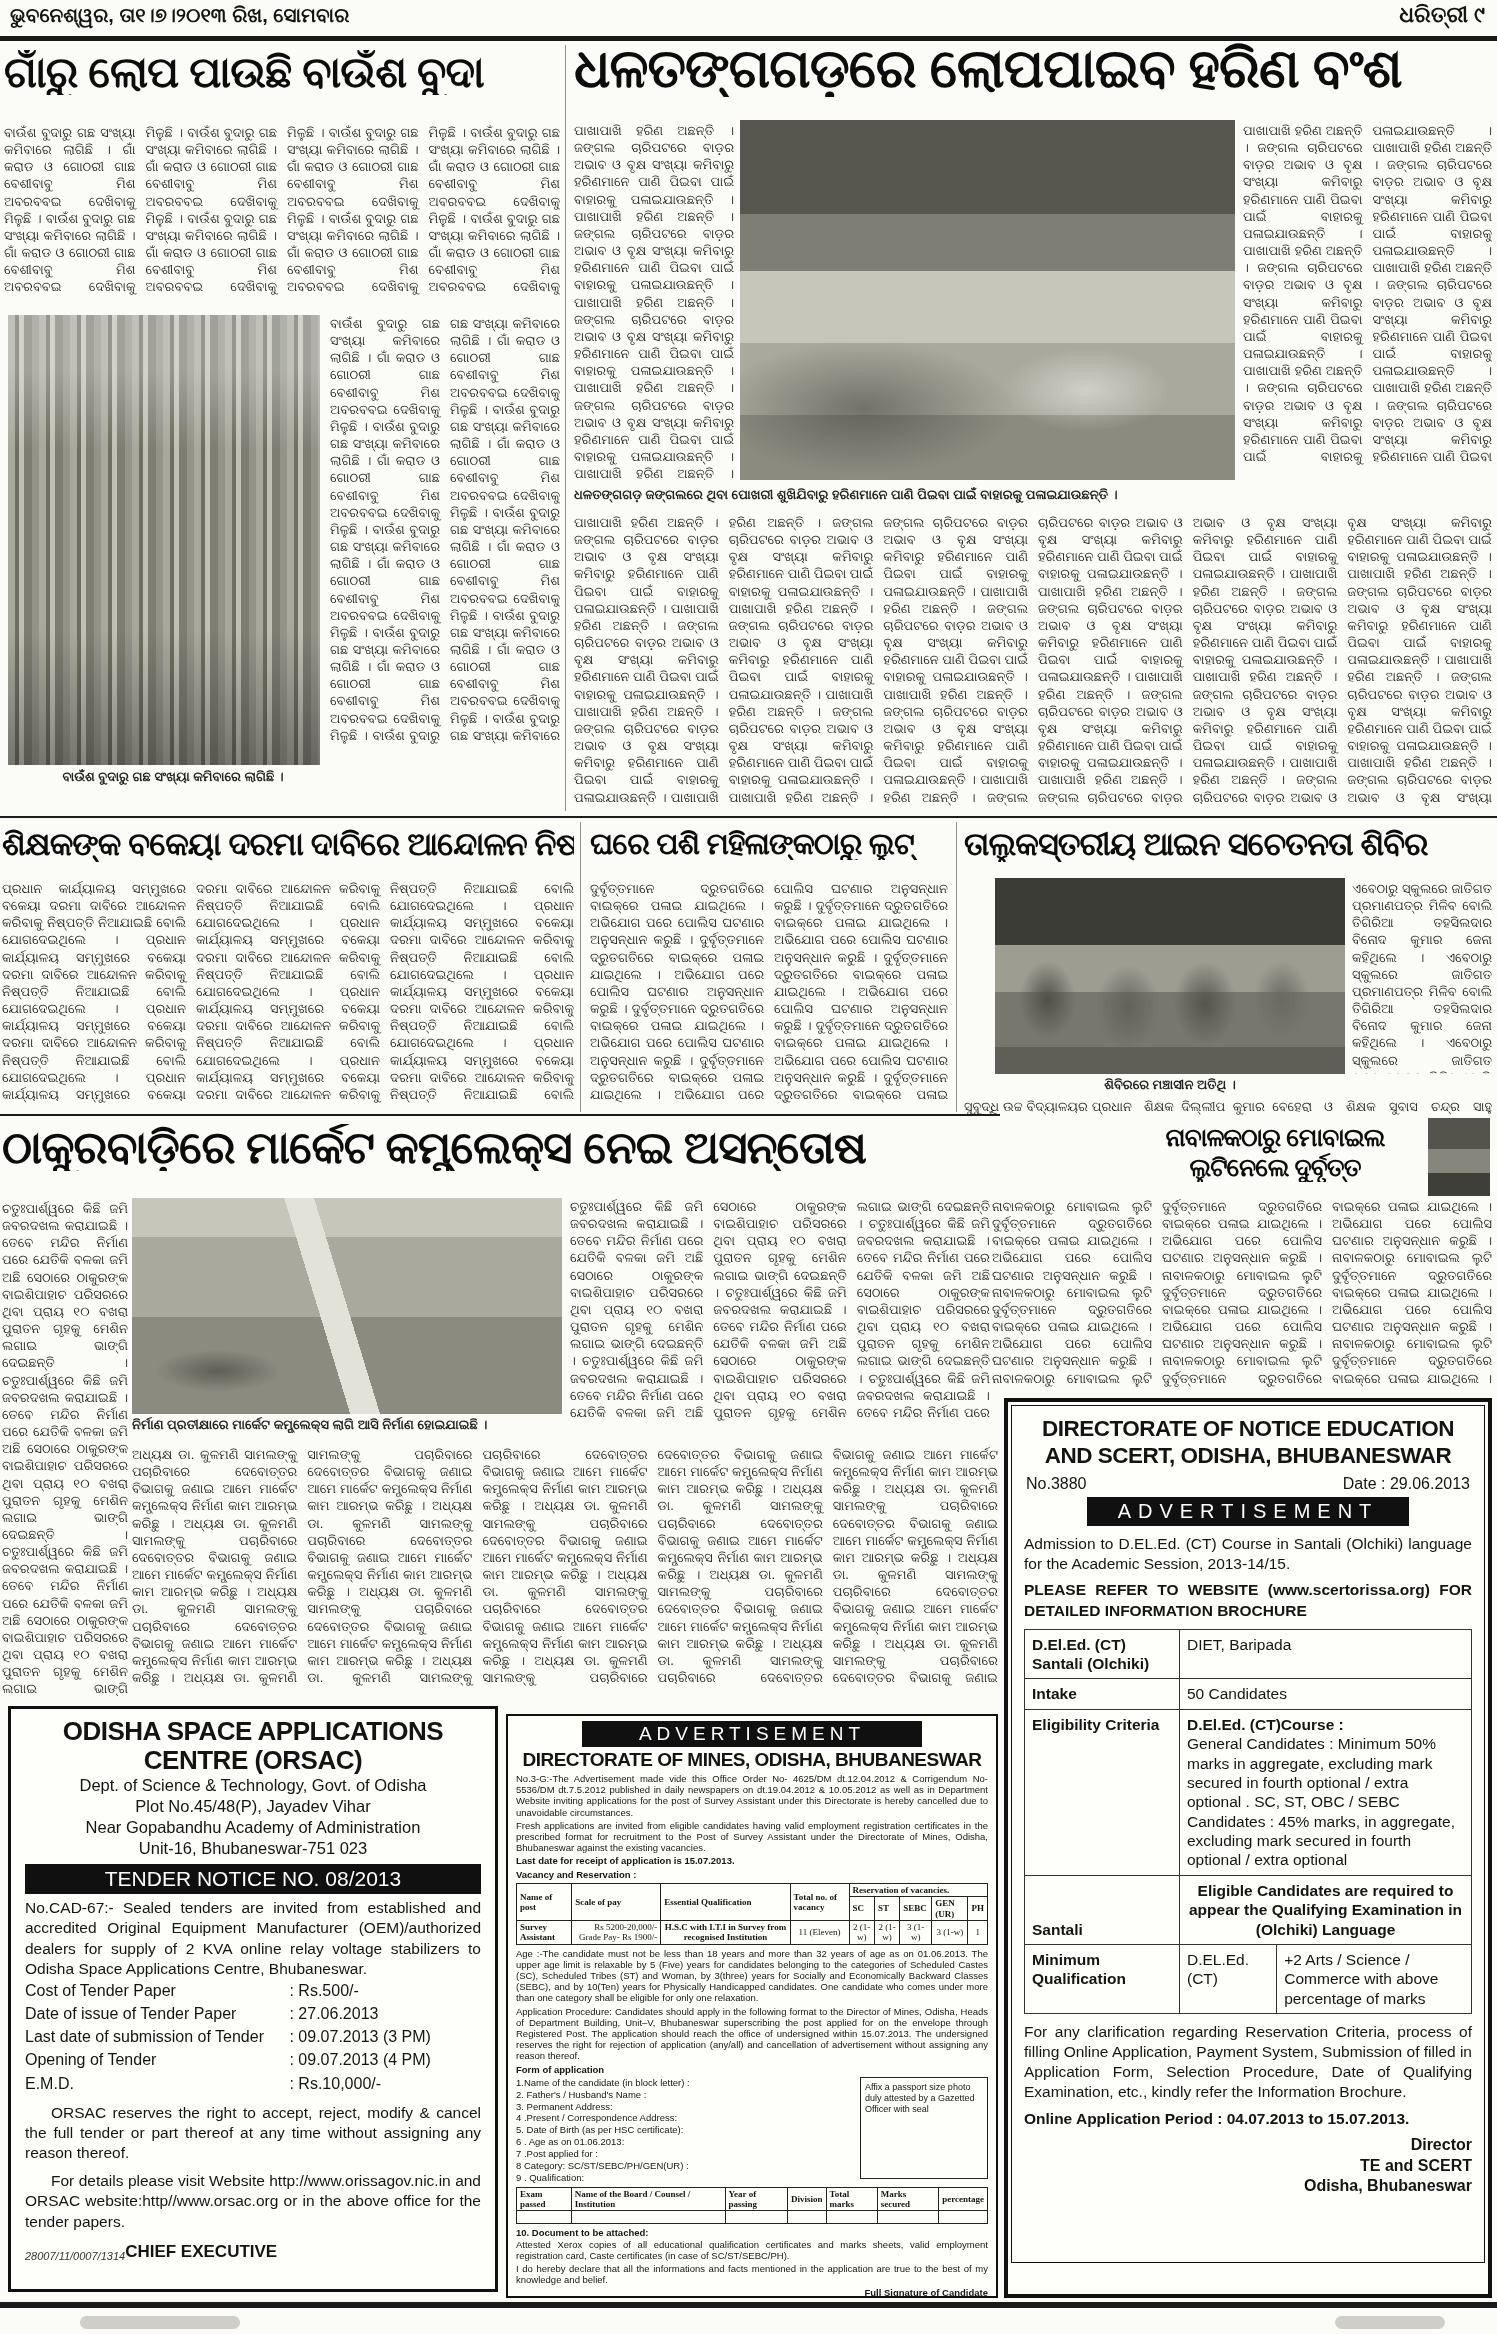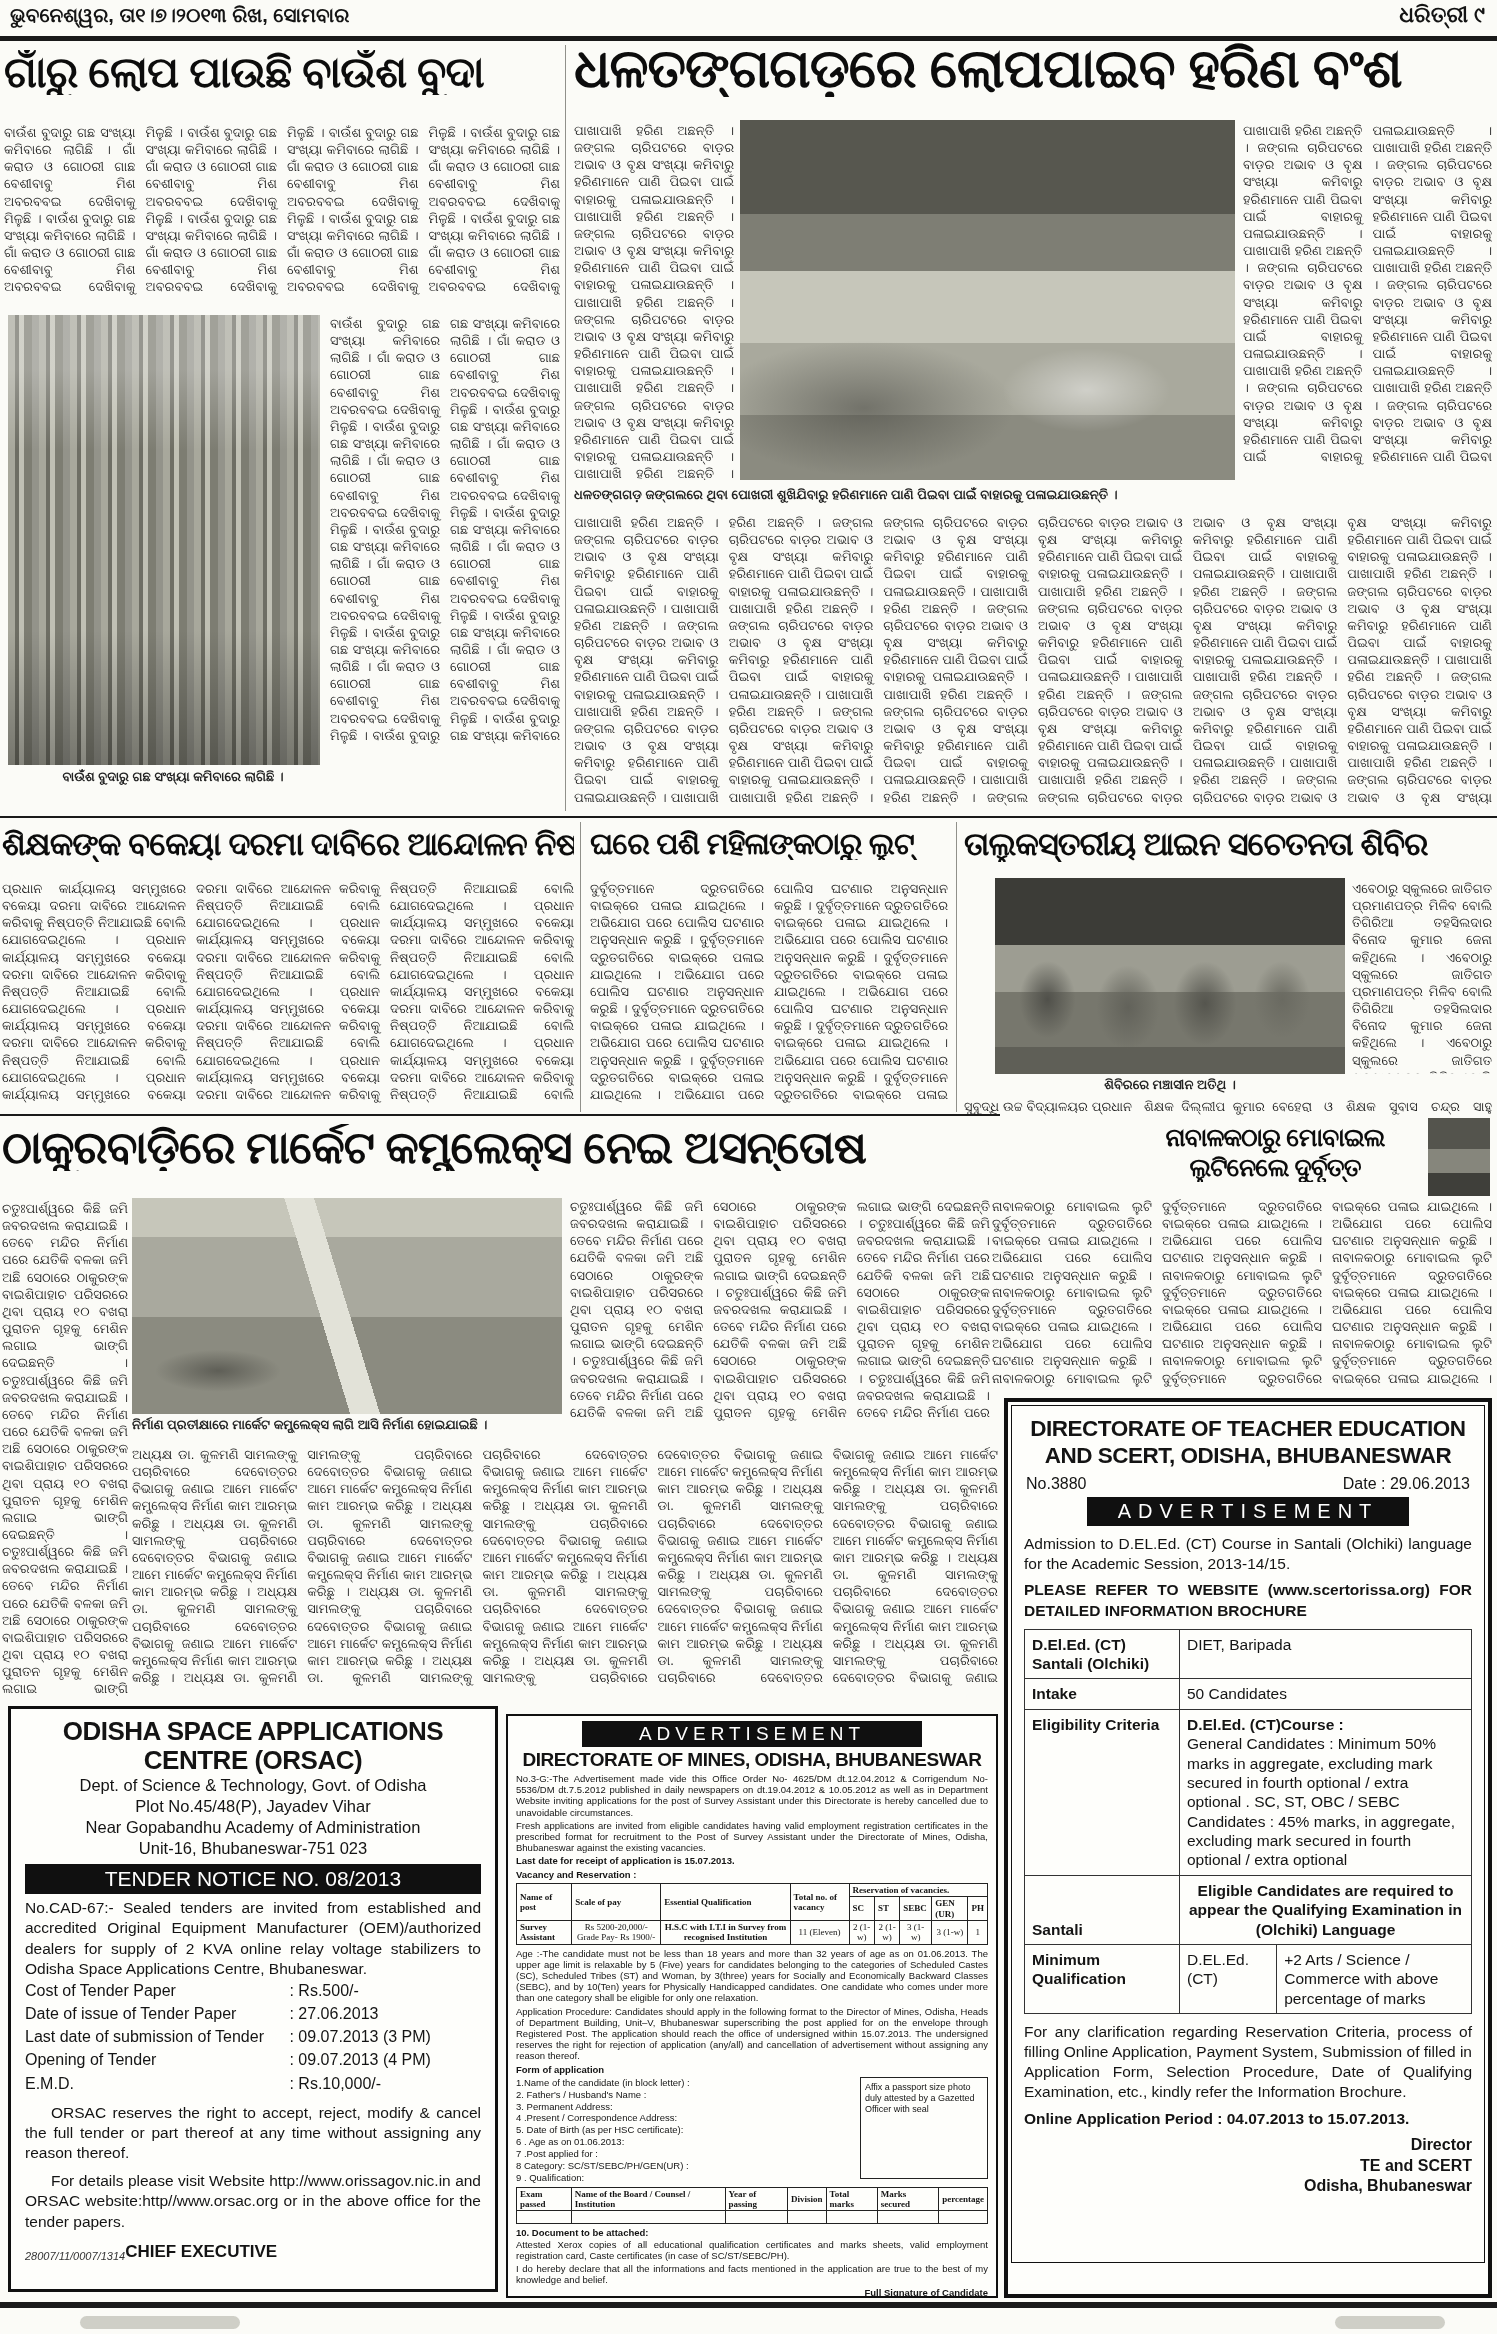--- a/index.html
+++ b/index.html
@@ -174,21 +174,21 @@
       </tr>
       <tr>
         <th>SC</th>
         <th>ST</th>
         <th>SEBC</th>
         <th>GEN (UR)</th>
         <th>PH</th>
       </tr>
       <tr>
         <td style="font-weight:700;text-align:left;">Survey Assistant</td>
-        <td style="text-align:center;">Rs 5200-20,000/- Grade Pay- Rs 1900/-</td>
+        <td style="text-align:right;">Rs 5200-20,000/- Grade Pay- Rs 1900/-</td>
         <td style="font-weight:700;">H.S.C with I.T.I in Survey from recognised Institution</td>
         <td>11 (Eleven)</td>
         <td>2 (1-w)</td>
         <td>2 (1-w)</td>
         <td>3 (1-w)</td>
         <td>3 (1-w)</td>
         <td>1</td>
       </tr>
     </tbody>
       </table>
@@ -233,21 +233,21 @@
       </table>
     <p style="font-weight:700;margin-bottom:0;">10. Document to be attached:</p>
     <p style="margin-top:0;">Attested Xerox copies of all educational qualification certificates and marks sheets, valid employment registration card, Caste certificates (in case of SC/ST/SEBC/PH).</p>
     <p>I do hereby declare that all the informations and facts mentioned in the application are true to the best of my knowledge and belief.</p>
     <div class="signright">Full Signature of Candidate</div>
 
   </div>
 
   <div class="abs adbox scert-outer" style="left:1004px;top:1398px;width:488px;height:900px;box-sizing:border-box;">
     <div class="scert-inner scert">
-      <div class="scert-title">DIRECTORATE OF TEACHER EDUCATION AND SCERT, ODISHA, BHUBANESWAR</div>
+      <div class="scert-title">DIRECTORATE OF NOTICE EDUCATION AND SCERT, ODISHA, BHUBANESWAR</div>
       <div class="scert-meta">
         <span>No.3880</span>
         <span>Date : 29.06.2013</span>
       </div>
       <div class="bar scert-bar">ADVERTISEMENT</div>
       <p>Admission to D.EL.Ed. (CT) Course in Santali (Olchiki) language for the Academic Session, 2013-14/15.</p>
       <p style="font-weight:700;">PLEASE REFER TO WEBSITE (www.scertorissa.org) FOR DETAILED INFORMATION BROCHURE</p>
       <table class="stable">
         <tbody>
             <tr>

